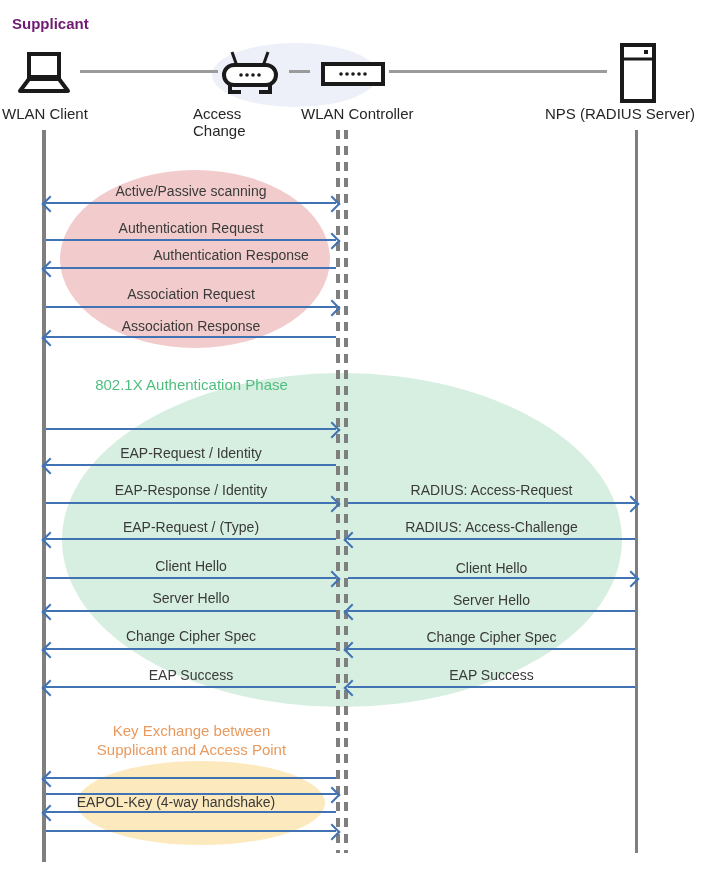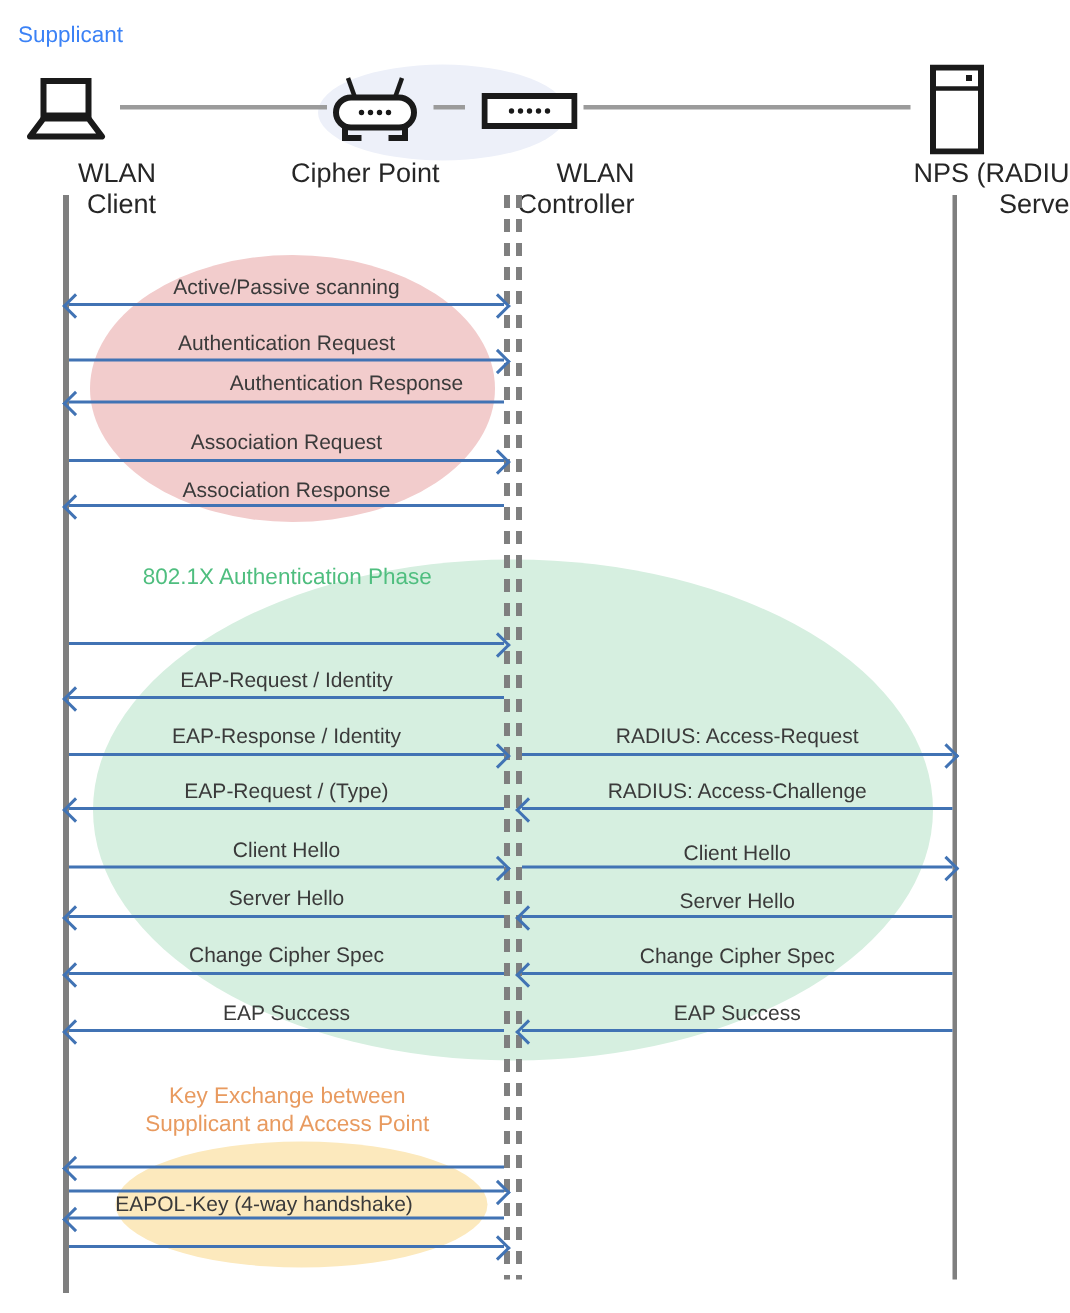--- a/index.html
+++ b/index.html
@@ -15,22 +15,22 @@
     --phase3-ellipse:#FCE9BD;
     --authenticator-ellipse:#EDF0F9;
     --icon-black:#1A1A1A;
   }
   html,body{margin:0;padding:0;background:#fff;}
   .stage{
     position:relative;width:713px;height:875px;background:#fff;overflow:hidden;
     font-family:"Liberation Sans","DejaVu Sans",sans-serif;color:var(--label-text);
   }
   .abs{position:absolute;}
-  .role-label{font-size:15px;color:#3b82f6;}
-  .device-label{font-size:18px;color:#262626;text-align:right;}
+  .role-label{font-size:15px;color:#701a75;font-weight:bold;}
+  .device-label{font-size:15px;color:#262626;text-align:left;}
   .phase-title{font-size:15px;text-align:center;z-index:4;}
   .msg{font-size:14px;text-align:center;color:var(--label-text);z-index:4;white-space:nowrap;}
   .ellipse{border-radius:50%;z-index:1;}
   .lifeline{background:var(--lifeline-gray);z-index:2;}
   .lifeline-dashed{
     background:repeating-linear-gradient(to bottom,var(--lifeline-gray) 0 9px,transparent 9px 16px);
     z-index:2;
   }
   .connector{height:3px;background:var(--connector-gray);top:70px;z-index:2;}
   .arrow{height:2px;background:var(--arrow-blue);z-index:3;}
@@ -95,21 +95,21 @@
     <circle cx="44" cy="12" r="1.8" fill="var(--icon-black)"></circle>
   </svg>
 
   <svg class="abs" style="left:620px;top:43px;" width="36" height="60" viewBox="0 0 36 60">
     <rect x="2" y="2" width="32" height="56" fill="#fff" stroke="var(--icon-black)" stroke-width="4"></rect>
     <line x1="2" y1="16" x2="34" y2="16" stroke="var(--icon-black)" stroke-width="3"></line>
     <rect x="24" y="7" width="4" height="4" fill="var(--icon-black)"></rect>
   </svg>
 
   <div class="abs device-label" style="left:2px;top:105px;width:102px;">WLAN Client</div>
-  <div class="abs device-label" style="left:193px;top:105px;width:100px;">Cipher Point</div>
+  <div class="abs device-label" style="left:193px;top:105px;width:100px;">Access Change</div>
   <div class="abs device-label" style="left:301px;top:105px;width:122px;">WLAN Controller</div>
   <div class="abs device-label" style="left:545px;top:105px;width:180px;">NPS (RADIUS Server)</div>
 
   <div class="abs lifeline" style="left:42px;top:130px;width:4px;height:732px;"></div>
   <div class="abs lifeline-dashed" style="left:336px;top:130px;width:4px;height:723px;"></div>
   <div class="abs lifeline-dashed" style="left:344px;top:130px;width:4px;height:723px;"></div>
   <div class="abs lifeline" style="left:635px;top:130px;width:3px;height:723px;"></div>
 
   <div class="abs ellipse" style="left:60px;top:170px;width:270px;height:178px;background:var(--phase1-ellipse);"></div>
   <div class="abs ellipse" style="left:62px;top:373px;width:560px;height:334px;background:var(--phase2-ellipse);"></div>

